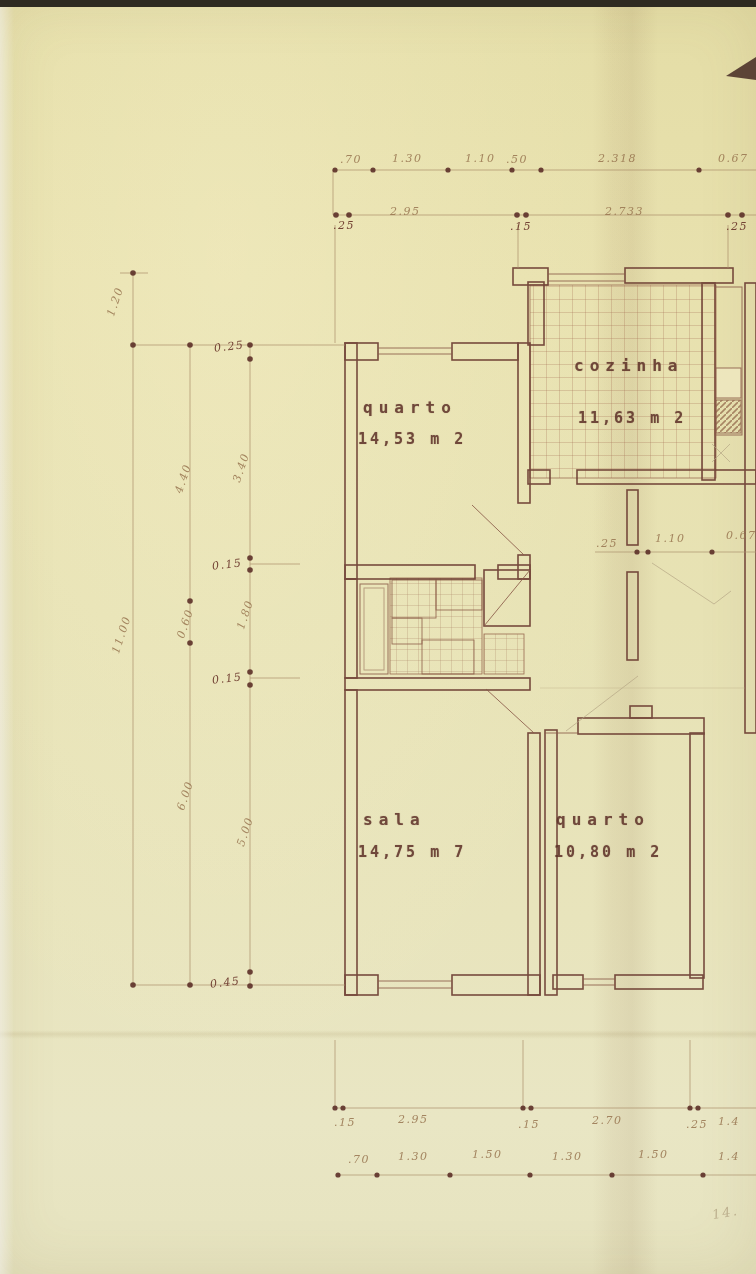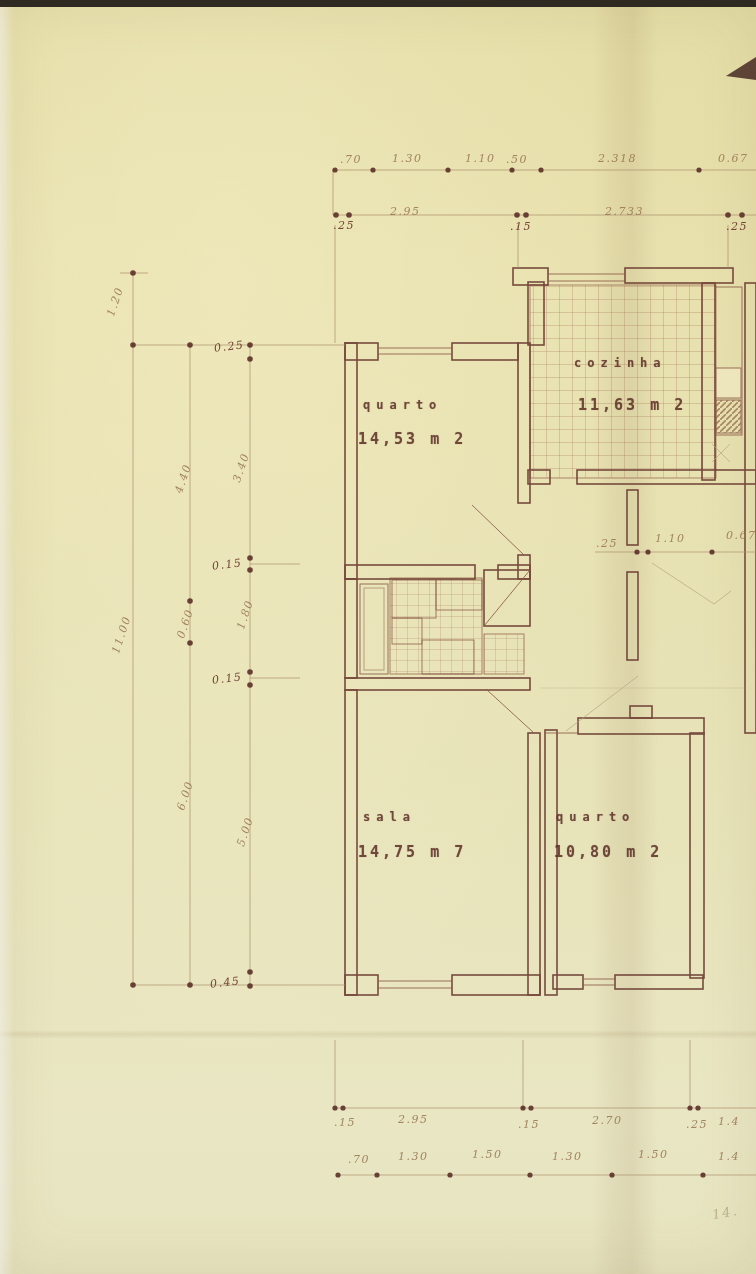--- a/index.html
+++ b/index.html
@@ -14,21 +14,21 @@
       linear-gradient(180deg,#e4dda6 0%, #e8e1ae 22%, #e7e2b4 48%, #e8e4bc 72%, #e9e6c4 88%, #e6e3bf 100%);
     box-shadow: inset 0 0 60px rgba(120,100,50,.12);
   }
   .topstrip{position:absolute;left:0;top:0;width:756px;height:7px;background:#2e2a21;}
   .lbl{position:absolute;white-space:nowrap;}
   .dim{font-family:"DejaVu Serif",serif;font-style:italic;font-size:11px;color:#84563f;letter-spacing:1.5px;opacity:.92;}
   .dim.ink{color:#6d3a2e;opacity:.95;}
   .dim.pencil{color:#97744f;opacity:.85;}
   .rot{transform:rotate(-72deg);}
   .tilt{transform:rotate(-7deg);}
-  .room{font-family:"DejaVu Sans Mono",monospace;font-weight:bold;font-size:12px;color:#5f332a;letter-spacing:6px;opacity:.88;text-shadow:0 0 1px rgba(95,51,42,.45);}
+  .room{font-family:"DejaVu Sans Mono",monospace;font-weight:bold;font-size:16px;color:#5f332a;letter-spacing:6px;opacity:.88;text-shadow:0 0 1px rgba(95,51,42,.45);}
   .room.area{font-size:15px;letter-spacing:3px;}
   .note{font-family:"DejaVu Serif",serif;font-style:italic;font-size:13px;color:#b3a483;transform:rotate(-10deg);opacity:.8;letter-spacing:2px;}
   svg{position:absolute;left:0;top:0;}
 </style>
 </head>
 <body>
 
 <div class="scan">
   <div class="topstrip"></div>
 
@@ -181,21 +181,21 @@
         <circle cx="450" cy="1175" r="2.6"></circle>
       <circle cx="530" cy="1175" r="2.6"></circle>
         <circle cx="612" cy="1175" r="2.6"></circle>
         <circle cx="703" cy="1175" r="2.6"></circle>
     </g>
   </svg>
 
   <span class="lbl room" style="left:363px;top:398px">quarto</span>
   <span class="lbl room area" style="left:358px;top:430px">14,53 m 2</span>
   <span class="lbl room" style="left:574px;top:356px">cozinha</span>
-  <span class="lbl room area" style="left:578px;top:396px">11,63 m 2</span>
+  <span class="lbl room area" style="left:578px;top:409px">11,63 m 2</span>
   <span class="lbl room" style="left:363px;top:810px">sala</span>
   <span class="lbl room area" style="left:358px;top:843px">14,75 m 7</span>
   <span class="lbl room" style="left:556px;top:810px">quarto</span>
   <span class="lbl room area" style="left:554px;top:843px">10,80 m 2</span>
 
   <span class="lbl dim pencil" style="left:340px;top:153px">.70</span>
   <span class="lbl dim pencil" style="left:392px;top:152px">1.30</span>
   <span class="lbl dim pencil" style="left:465px;top:152px">1.10</span>
   <span class="lbl dim pencil" style="left:506px;top:153px">.50</span>
   <span class="lbl dim pencil" style="left:598px;top:152px">2.318</span>

